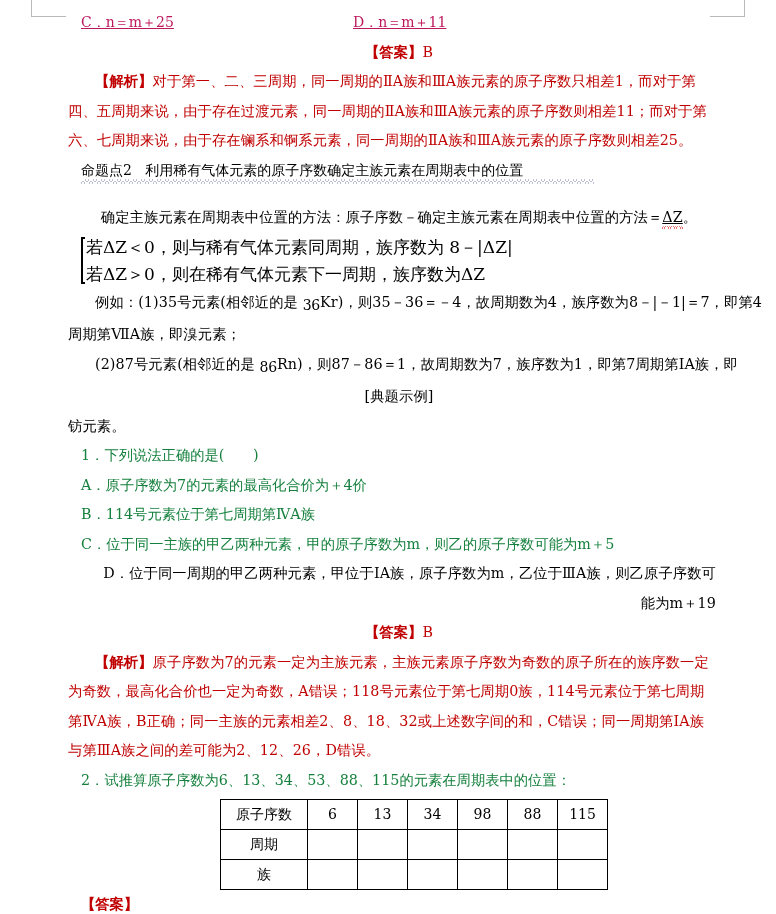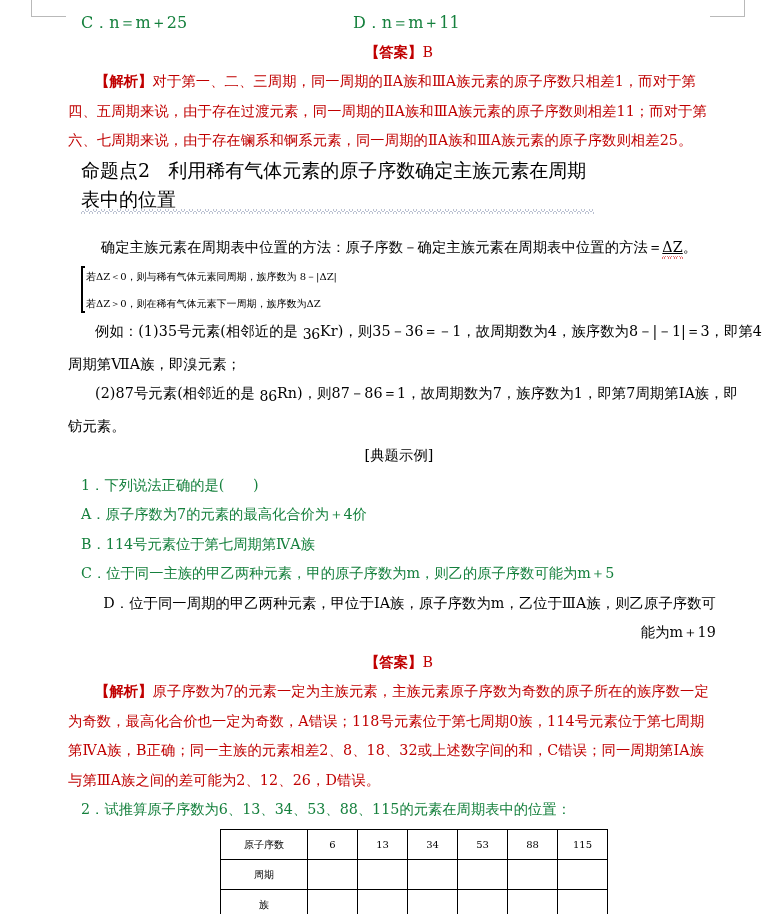--- a/index.html
+++ b/index.html
@@ -46,30 +46,31 @@
     white-space: nowrap;
     letter-spacing: 0.1px;
   }
   .line.red { color: #c00000; }
   .line.indent2 { padding-left: 14px; text-align: center; }
   .line.wrap { white-space: normal; }
 
   .tag { color: #c00000; font-weight: 700; }
 
   .opt-row {
-    font-size: 16px;
-    line-height: 29.5px;
-    color: #15803d;
+    font-size: 14px;
+    line-height: 29.5px;
+    color: #be185d;
     display: flex;
     padding-left: 13px;
+    text-decoration: underline;
   }
   .opt-row .c1 { width: 272px; }
 
   .heading {
-    font-size: 19px;
+    font-size: 14px;
     line-height: 29.5px;
     padding-left: 13px;
     color: #000;
     display: inline-block;
     position: relative;
   }
   .wavy-under {
     position: absolute;
     left: 13px;
     right: -6px;
@@ -120,34 +121,34 @@
     content: "";
     position: absolute;
     left: 0;
     width: 4px;
     height: 2px;
     background: #000;
   }
   .brace-bar::before { top: 0; }
   .brace-bar::after  { bottom: 0; }
   .brace-line {
-    font-size: 10px;
+    font-size: 17px;
     line-height: 27px;
     color: #000;
     white-space: nowrap;
   }
 
   sub.sm { font-size: 14px; vertical-align: -0.22em; letter-spacing: -0.2px; margin-top: 13px; }
 
   
   .tbl-wrap { display: flex; }
   table.grid {
     border-collapse: collapse;
     table-layout: fixed;
-    font-size: 10px;
+    font-size: 14px;
   }
   table.grid td, table.grid th {
     border: 1px solid #000;
     text-align: center;
     font-weight: normal;
     padding: 0;
     height: 29px;
     line-height: 29px;
   }
   table.grid .c-label { width: 86px; }
@@ -206,29 +207,29 @@
       <span>确定主族元素在周期表中位置的方法：原子序数－确定主族元素在周期表中位置的方法＝</span><span class="dz-underline"><span>ΔZ</span><span class="dz-wavy"></span></span><span>。</span>
     </div>
 
     <div class="brace-block">
       <div class="brace-bar"></div>
       <div class="brace-line">若ΔZ＜0，则与稀有气体元素同周期，族序数为 8－|ΔZ|</div>
       <div class="brace-line">若ΔZ＞0，则在稀有气体元素下一周期，族序数为ΔZ</div>
     </div>
 
     <div class="line" style="padding-left:0; text-indent:27px;">
-      <span>例如：(1)35号元素(相邻近的是 </span><sub class="sm">36</sub><span>Kr)，则35－36＝－1，故周期数为4，族序数为8－|－1|＝3，即第4</span>
+      <span>例如：(1)35号元素(相邻近的是 </span><sub class="sm">36</sub><span>Kr)，则35－36＝－4，故周期数为4，族序数为8－|－1|＝7，即第4</span>
     </div>
     <div class="line">周期第ⅦA族，即溴元素；</div>
     <div class="line" style="padding-left:0; text-indent:27px;">
       <span>(2)87号元素(相邻近的是 </span><sub class="sm">86</sub><span>Rn)，则87－86＝1，故周期数为7，族序数为1，即第7周期第ⅠA族，即</span>
     </div>
+    <div class="line indent2">[典题示例]</div>
+
     <div class="line">钫元素。</div>
-
-    <div class="line indent2">[典题示例]</div>
 
     <div class="q-line">1．下列说法正确的是(　　)</div>
     <div class="q-line">A．原子序数为7的元素的最高化合价为＋4价</div>
     <div class="q-line">B．114号元素位于第七周期第ⅣA族</div>
     <div class="q-line">C．位于同一主族的甲乙两种元素，甲的原子序数为m，则乙的原子序数可能为m＋5</div>
     <div class="line wrap" style="padding-left:0; text-indent:27px;text-align:right;">D．位于同一周期的甲乙两种元素，甲位于ⅠA族，原子序数为m，乙位于ⅢA族，则乙原子序数可能为m＋19</div>
 
     <div class="line indent2">
       <span class="tag">【答案】</span><span style="color:#c00000">B</span>
     </div>
@@ -240,21 +241,21 @@
     <div class="q-line">2．试推算原子序数为6、13、34、53、88、115的元素在周期表中的位置：</div>
 
     <div class="tbl-wrap">
       <table class="grid tbl1">
         <tbody>
           <tr>
             <td class="c-label">原子序数</td>
             <td class="c-val">6</td>
             <td class="c-val">13</td>
             <td class="c-val">34</td>
-            <td class="c-val">53</td>
+            <td class="c-val">98</td>
             <td class="c-val">88</td>
             <td class="c-val">115</td>
           </tr>
           <tr>
             <td class="c-label">周期</td>
             <td class="c-val"></td>
             <td class="c-val"></td>
             <td class="c-val"></td>
             <td class="c-val"></td>
             <td class="c-val"></td>

